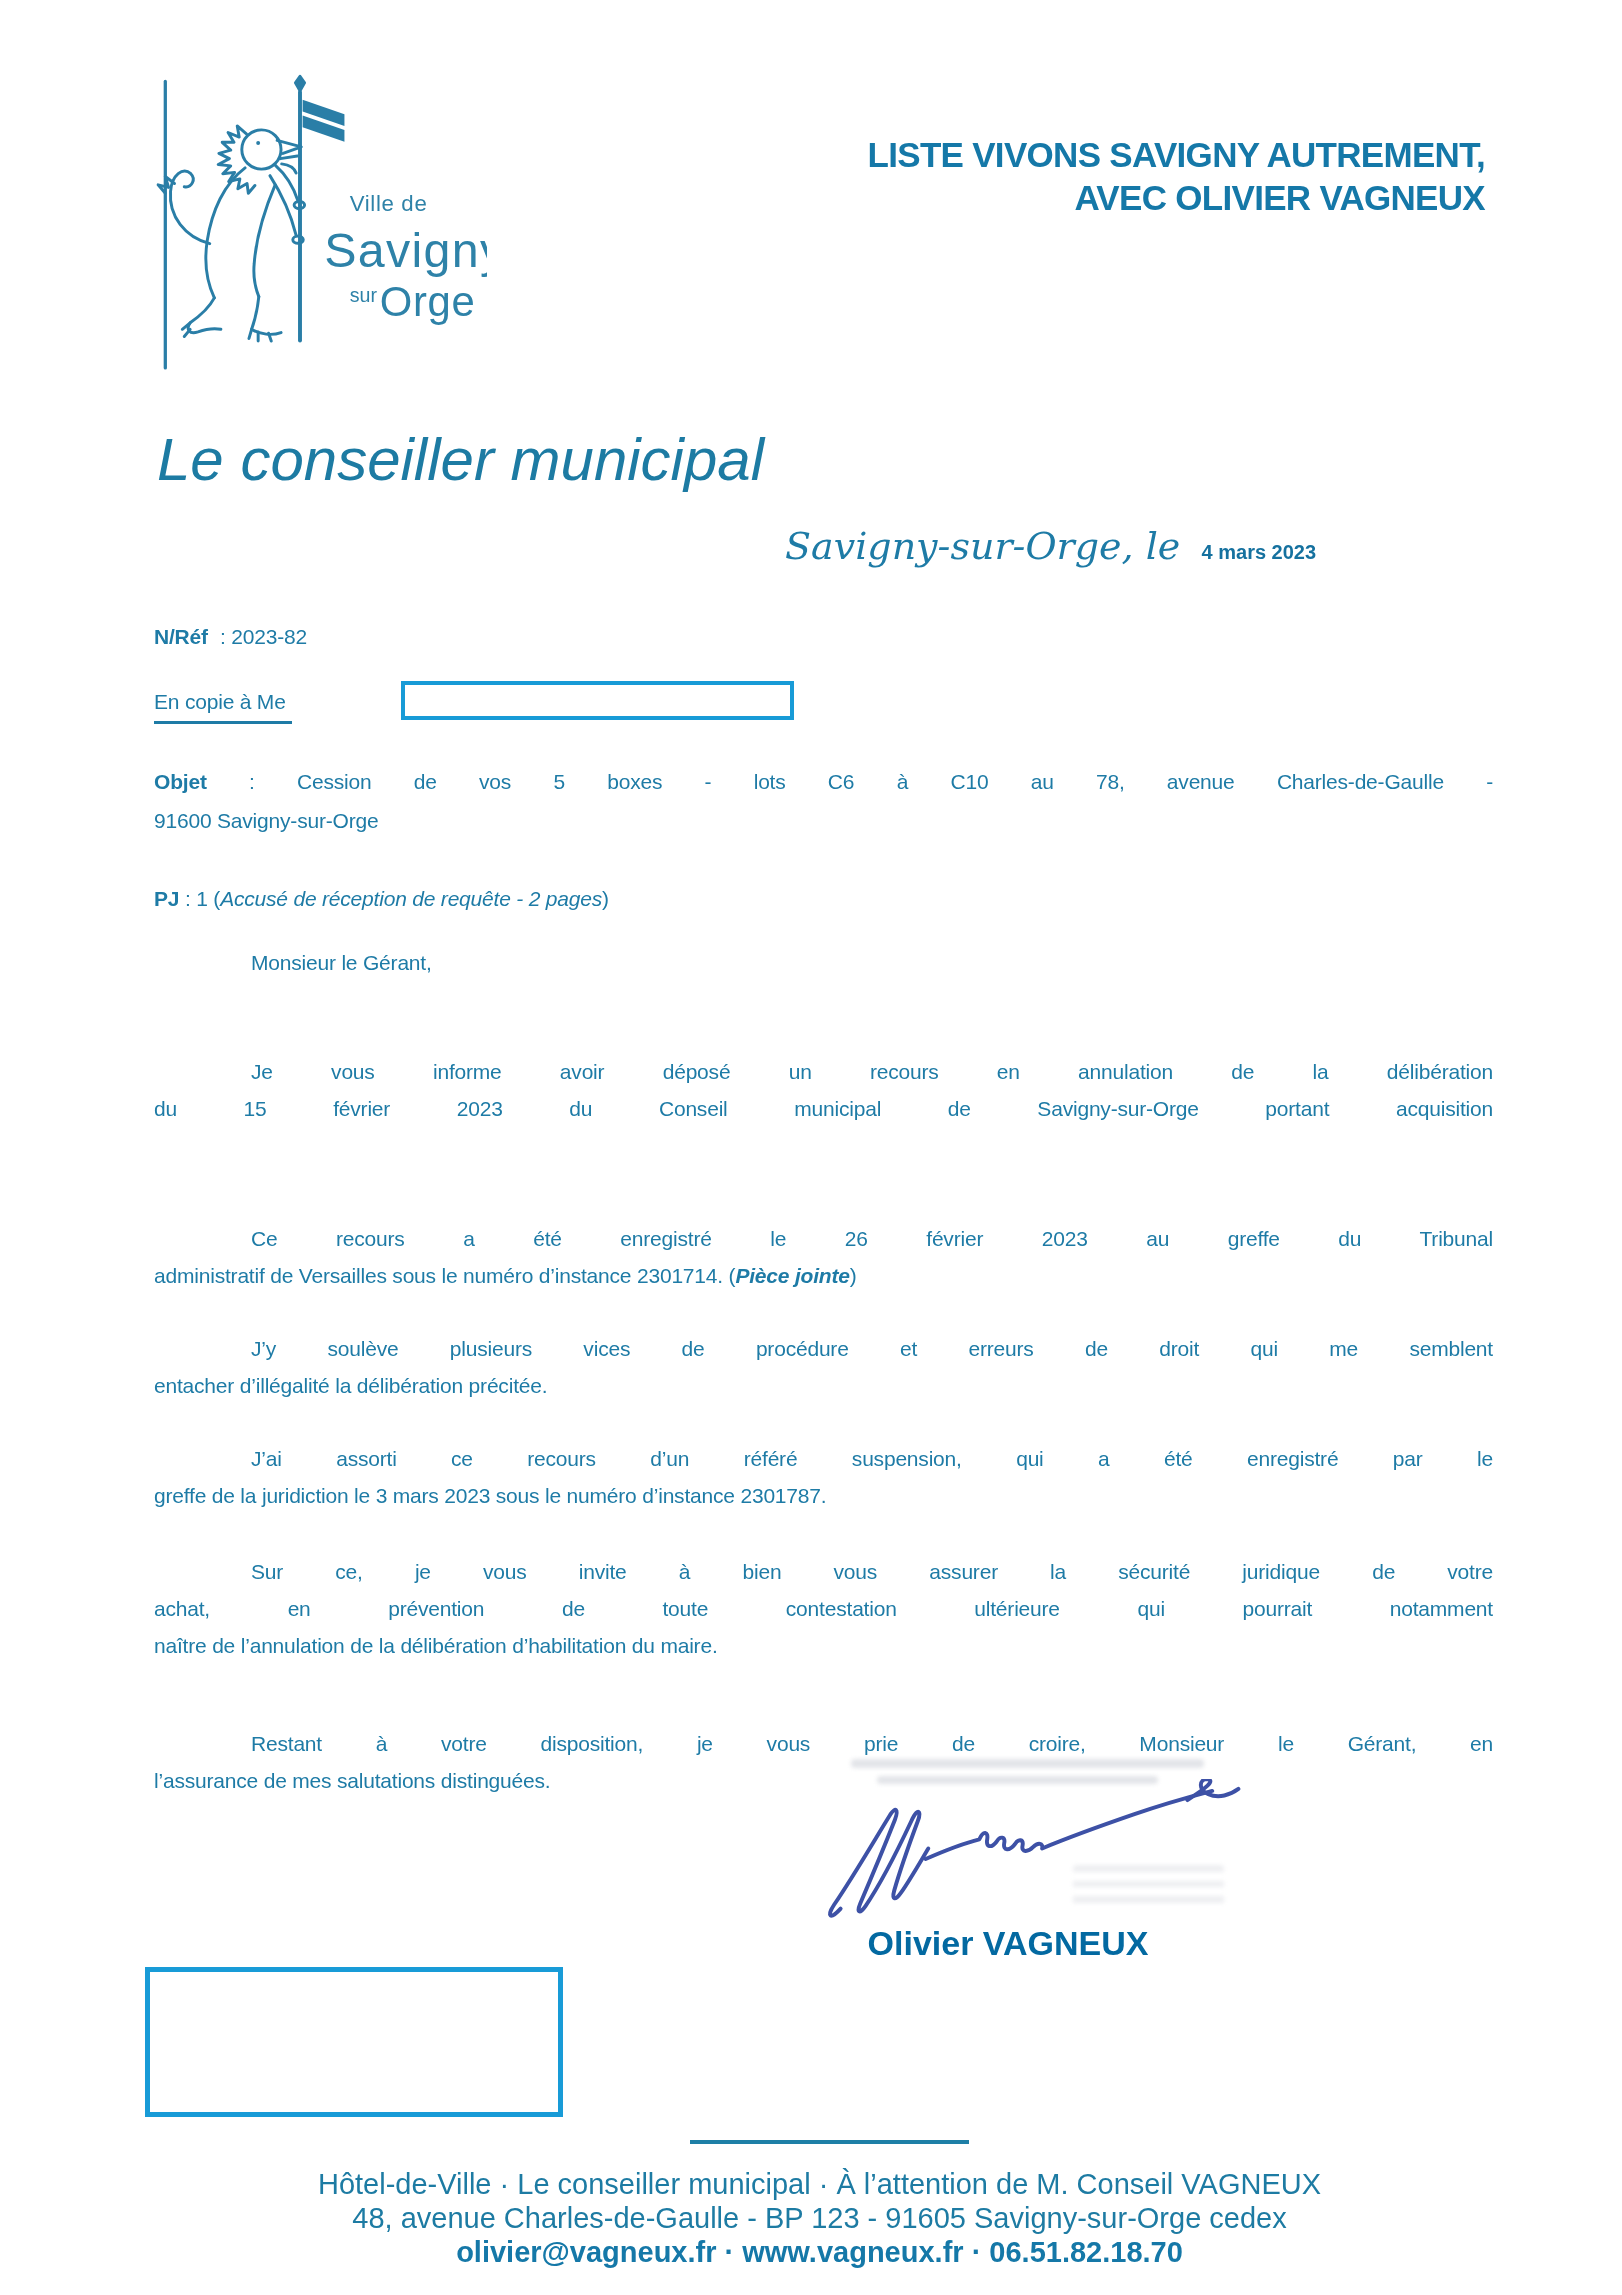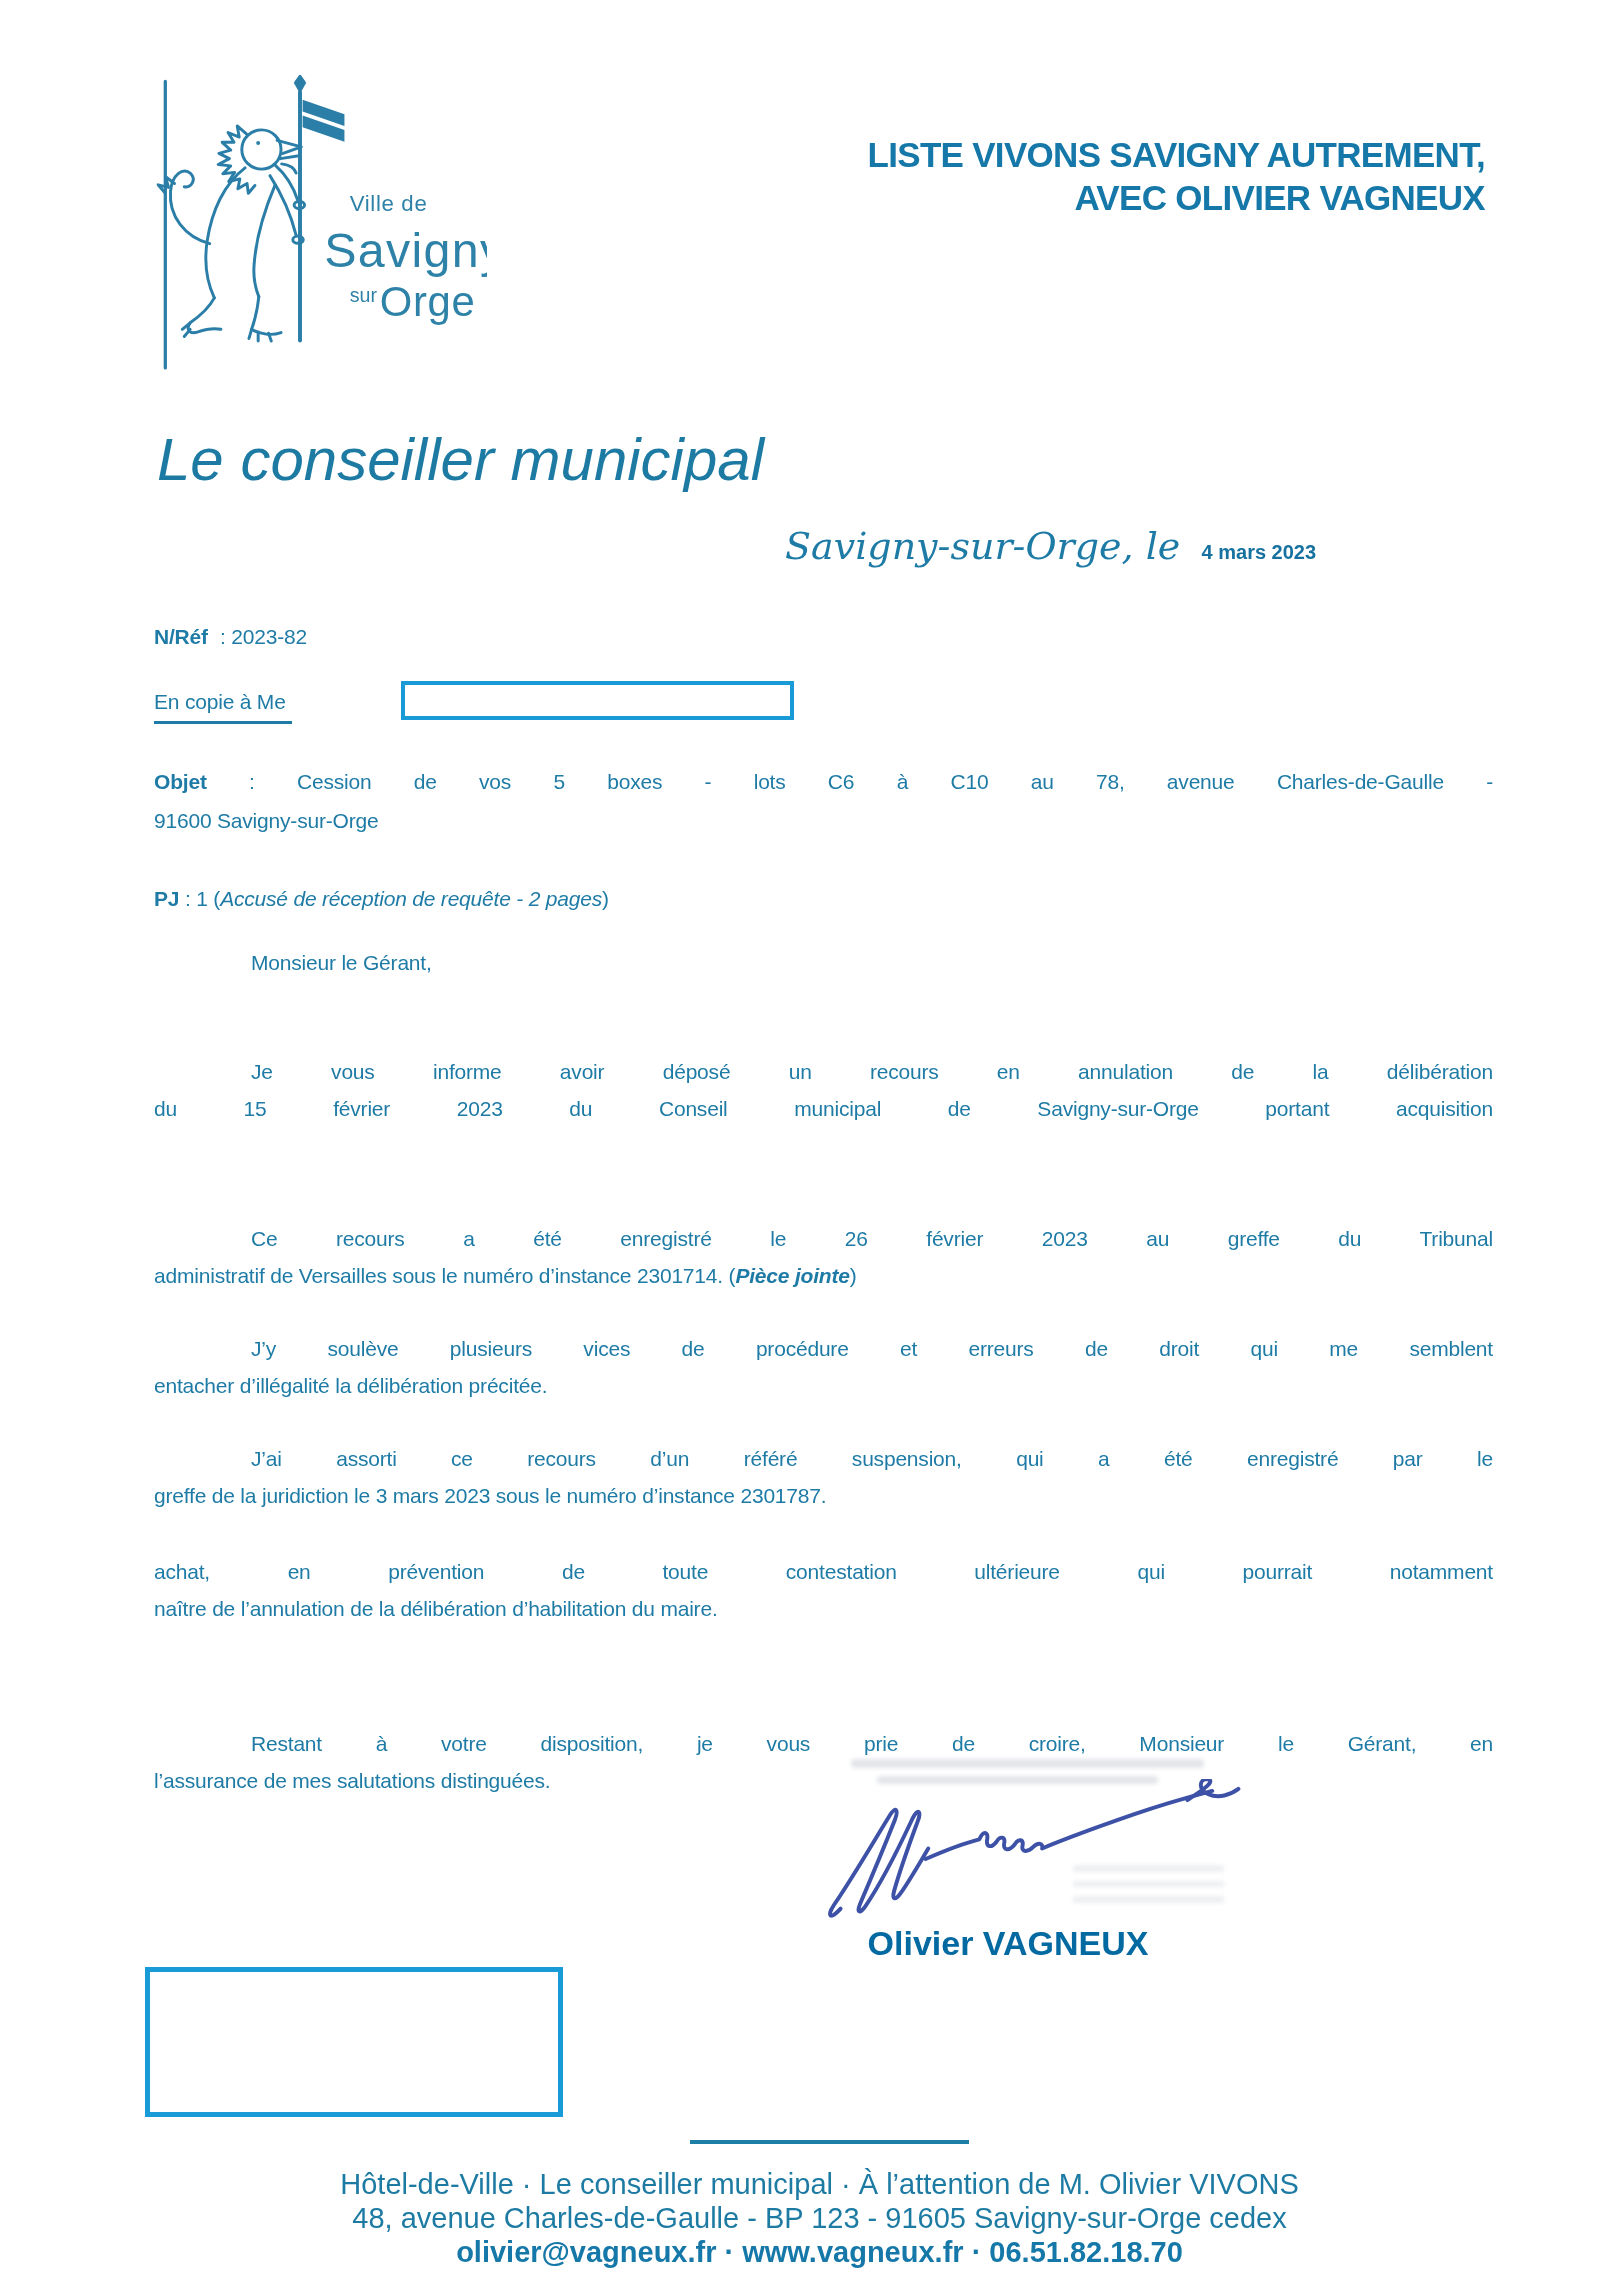--- a/index.html
+++ b/index.html
@@ -173,20 +173,21 @@
     <div class="jline indent">J’y soulève plusieurs vices de procédure et erreurs de droit qui me semblent</div>
     <div>entacher d’illégalité la délibération précitée.</div>
   </div>
 
   <div class="tline p4">
     <div class="jline indent">J’ai assorti ce recours d’un référé suspension, qui a été enregistré par le</div>
     <div>greffe de la juridiction le 3 mars 2023 sous le numéro d’instance 2301787.</div>
   </div>
 
   <div class="tline p5">
+    <div class="jline indent">Sur ce, je vous invite à bien vous assurer la sécurité juridique de votre</div>
     <div class="jline">achat, en prévention de toute contestation ultérieure qui pourrait notamment</div>
     <div>naître de l’annulation de la délibération d’habilitation du maire.</div>
   </div>
 
   <div class="tline p6">
     <div class="jline indent">Restant à votre disposition, je vous prie de croire, Monsieur le Gérant, en</div>
     <div>l’assurance de mes salutations distinguées.</div>
   </div>
 
   <div class="bleed bleed1"></div>
@@ -200,19 +201,19 @@
       <path d="M560 32 C588 14 604 2 590 0 C578 0 576 16 592 23 C608 30 626 24 638 15"></path>
     </g>
   </svg>
 
   <div class="sig-name">Olivier VAGNEUX</div>
 
   <div class="redact-box box-bottom"></div>
 
   <div class="footer-divider"></div>
   <div class="footer">
-    <div>Hôtel-de-Ville · Le conseiller municipal · À l’attention de M. Olivier VIVONS</div>
+    <div>Hôtel-de-Ville · Le conseiller municipal · À l’attention de M. Conseil VAGNEUX</div>
     <div>48, avenue Charles-de-Gaulle - BP 123 - 91605 Savigny-sur-Orge cedex</div>
     <div class="bold">olivier@vagneux.fr · www.vagneux.fr · 06.51.82.18.70</div>
   </div>
 
 </div>
 
 
 </body></html>

